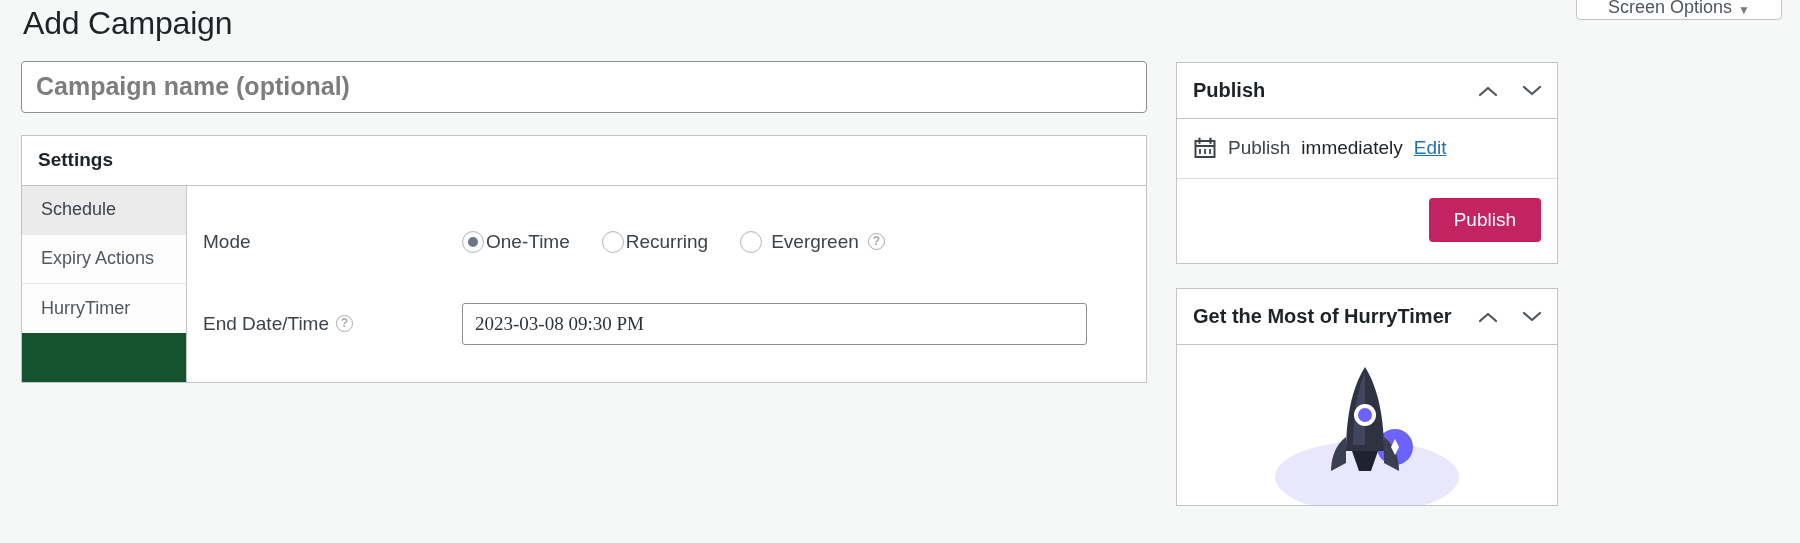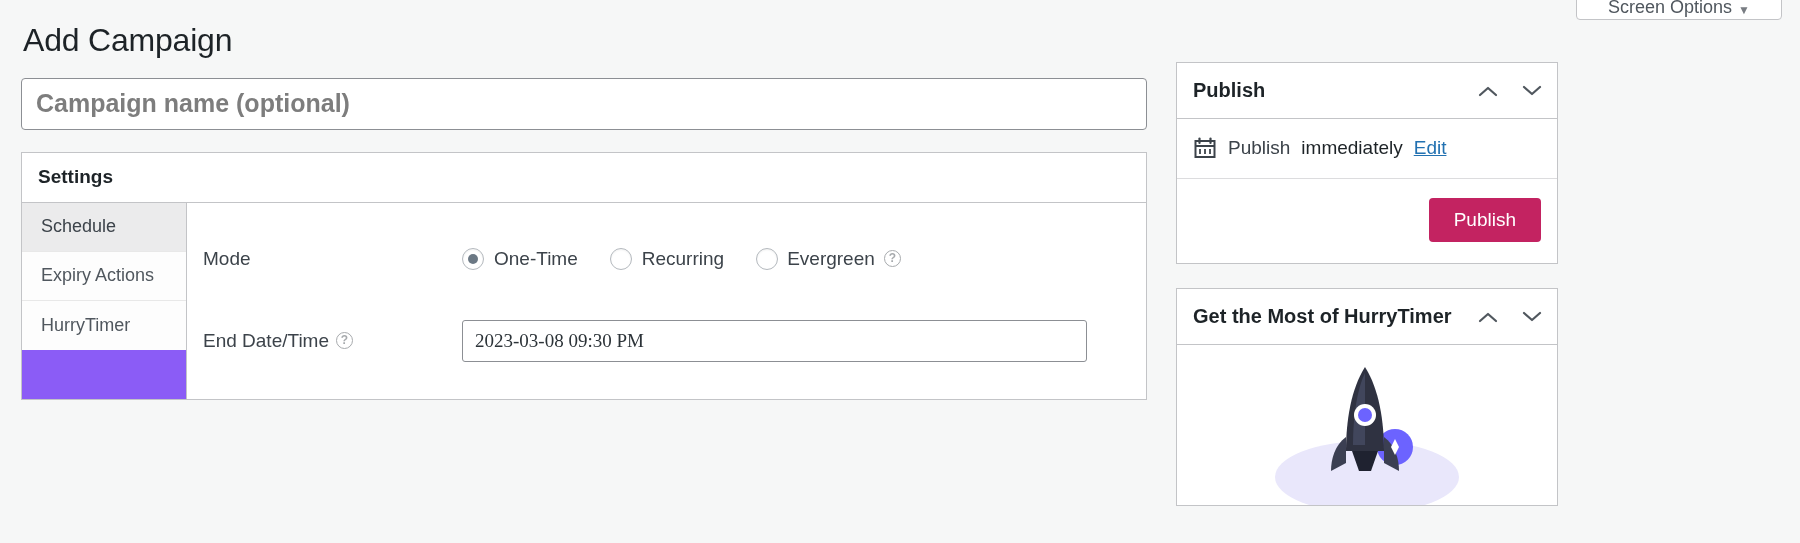--- a/index.html
+++ b/index.html
@@ -20,21 +20,21 @@
     display: flex; align-items: flex-end; justify-content: center;
     gap: 6px; padding-bottom: 3px;
   }
   .screen-options .so-label { font-size: 18px; color: #50575e; line-height: 1; }
   .so-caret { font-size: 12px; color: #787c82; line-height: 1; }
 
   
   .main { position: absolute; left: 21px; top: 0; width: 1128px; }
   .page-title {
     font-size: 32px; font-weight: 400; color: #1d2327;
-    line-height: 1.3; padding: 20px 0 16px 2px; letter-spacing: -0.2px;
+    line-height: 1.3; padding: 3px 0 16px 2px; letter-spacing: -0.2px;
   }
   .title-input {
     width: 1126px; height: 52px;
     border: 1px solid #8c8f94; border-radius: 4px;
     background: #fff; padding: 0 14px;
     font-size: 25px; color: #2c3338;
     font-family: "Liberation Sans", sans-serif;
     outline: none;
     font-weight: bold;
   }
@@ -50,21 +50,21 @@
   .metabox-header {
     height: 50px; display: flex; align-items: center;
     padding: 0 16px; border-bottom: 1px solid #c3c4c7;
   }
   .metabox-title { font-size: 19px; font-weight: bold; color: #1d2327; }
 
   .metabox-body { display: flex; min-height: 196px; }
   .tabs {
     width: 165px; flex: 0 0 165px;
     border-right: 1px solid #c3c4c7;
-    background: #8b5cf6;
+    background: #14532d;
   }
   .tab {
     height: 49px; display: flex; align-items: center;
     padding-left: 19px; font-size: 18px; color: #50575e;
     border-bottom: 1px solid #e8e8e8; cursor: pointer;
     background: #fdfdfd;
   }
   .tab.active { background: #ebebec; color: #3c434a; }
   .tab:last-child { border-bottom: none; }
 
@@ -78,21 +78,21 @@
   }
   .help-icon {
     display: inline-flex; align-items: center; justify-content: center;
     width: 17px; height: 17px; border-radius: 50%;
     border: 1.4px solid #a7aaad; color: #a7aaad;
     font-size: 12px; line-height: 1; font-weight: bold;
     cursor: pointer; padding-bottom: 1px;
   }
 
   .radio-group { display: flex; align-items: center; gap: 32px; }
-  .radio-opt { display: flex; align-items: center; gap: 10px; cursor: pointer; }
+  .radio-opt { display: flex; align-items: center; gap: 2px; cursor: pointer; }
   .radio {
     width: 22px; height: 22px; border-radius: 50%;
     border: 1.5px solid #b4b9be; background: #fff;
     display: flex; align-items: center; justify-content: center;
     box-shadow: inset 0 1px 2px rgba(0,0,0,0.06);
   }
   .radio.checked::after {
     content: ""; width: 10px; height: 10px; border-radius: 50%;
     background: #6b7884;
   }

